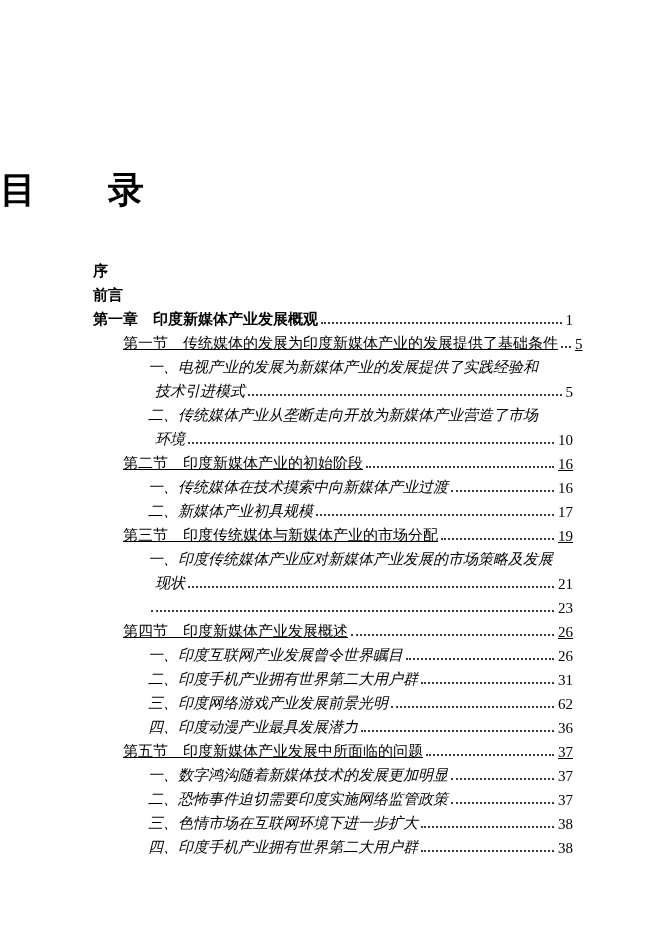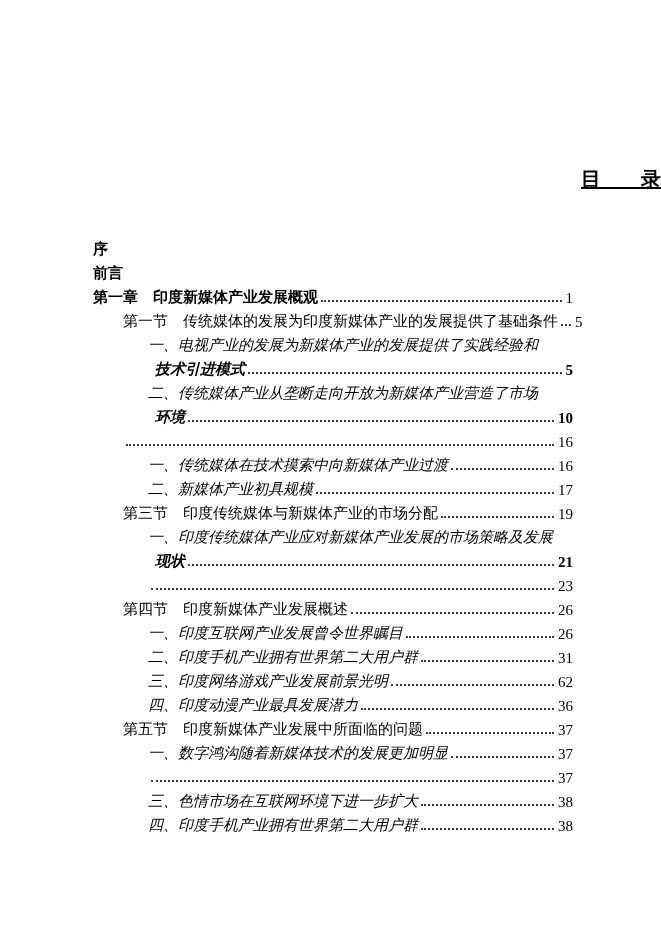--- a/index.html
+++ b/index.html
@@ -7,43 +7,42 @@
     width: 661px;
     height: 925px;
     background: #ffffff;
     color: #000000;
     position: relative;
     overflow: hidden;
     font-family: "Liberation Serif", serif;
   }
   .toc-title {
     padding-top: 166px;
-    text-align: right;
-    font-size: 20px;
+    text-align: left;
+    font-size: 36px;
     font-weight: 700;
     color: #000000;
     white-space: pre;
     font-family: "Liberation Serif", serif;
-    text-decoration: underline;
   }
   .toc-list {
     margin: 42px 88px 0 93px;
   }
   .row {
     display: flex;
     align-items: flex-end;
     height: 24px;
     font-size: 15px;
     color: #000000;
   }
   .txt { white-space: pre; }
   .ind-root    { padding-left: 0; }
-  .ind-section { padding-left: 30px; }
+  .ind-section { padding-left: 30px; text-decoration: underline; }
   .ind-item    { padding-left: 55px; text-align: center; }
-  .ind-cont    { padding-left: 62px; font-weight: bold; }
+  .ind-cont    { padding-left: 62px; }
   .bold .txt {
     font-family: "Liberation Sans", sans-serif;
     font-weight: 700;
   }
   .kai .txt {
     font-style: italic;
   }
   .dots {
     flex: 1 1 auto;
     min-width: 10px;
@@ -88,20 +87,21 @@
       </div>
       <div class="row ind-item kai">
         <span class="txt">二、传统媒体产业从垄断走向开放为新媒体产业营造了市场</span>
       </div>
       <div class="row ind-cont kai">
         <span class="txt">环境</span>
         <span class="dots"></span>
         <span class="pg">10</span>
       </div>
       <div class="row ind-section">
+        <span class="txt">第二节　印度新媒体产业的初始阶段</span>
         <span class="dots"></span>
         <span class="pg">16</span>
       </div>
       <div class="row ind-item kai">
         <span class="txt">一、传统媒体在技术摸索中向新媒体产业过渡</span>
         <span class="dots"></span>
         <span class="pg">16</span>
       </div>
       <div class="row ind-item kai">
         <span class="txt">二、新媒体产业初具规模</span>
@@ -154,20 +154,21 @@
         <span class="txt">第五节　印度新媒体产业发展中所面临的问题</span>
         <span class="dots"></span>
         <span class="pg">37</span>
       </div>
       <div class="row ind-item kai">
         <span class="txt">一、数字鸿沟随着新媒体技术的发展更加明显</span>
         <span class="dots"></span>
         <span class="pg">37</span>
       </div>
       <div class="row ind-item kai">
+        <span class="txt">二、恐怖事件迫切需要印度实施网络监管政策</span>
         <span class="dots"></span>
         <span class="pg">37</span>
       </div>
       <div class="row ind-item kai">
         <span class="txt">三、色情市场在互联网环境下进一步扩大</span>
         <span class="dots"></span>
         <span class="pg">38</span>
       </div>
       <div class="row ind-item kai">
         <span class="txt">四、印度手机产业拥有世界第二大用户群</span>

